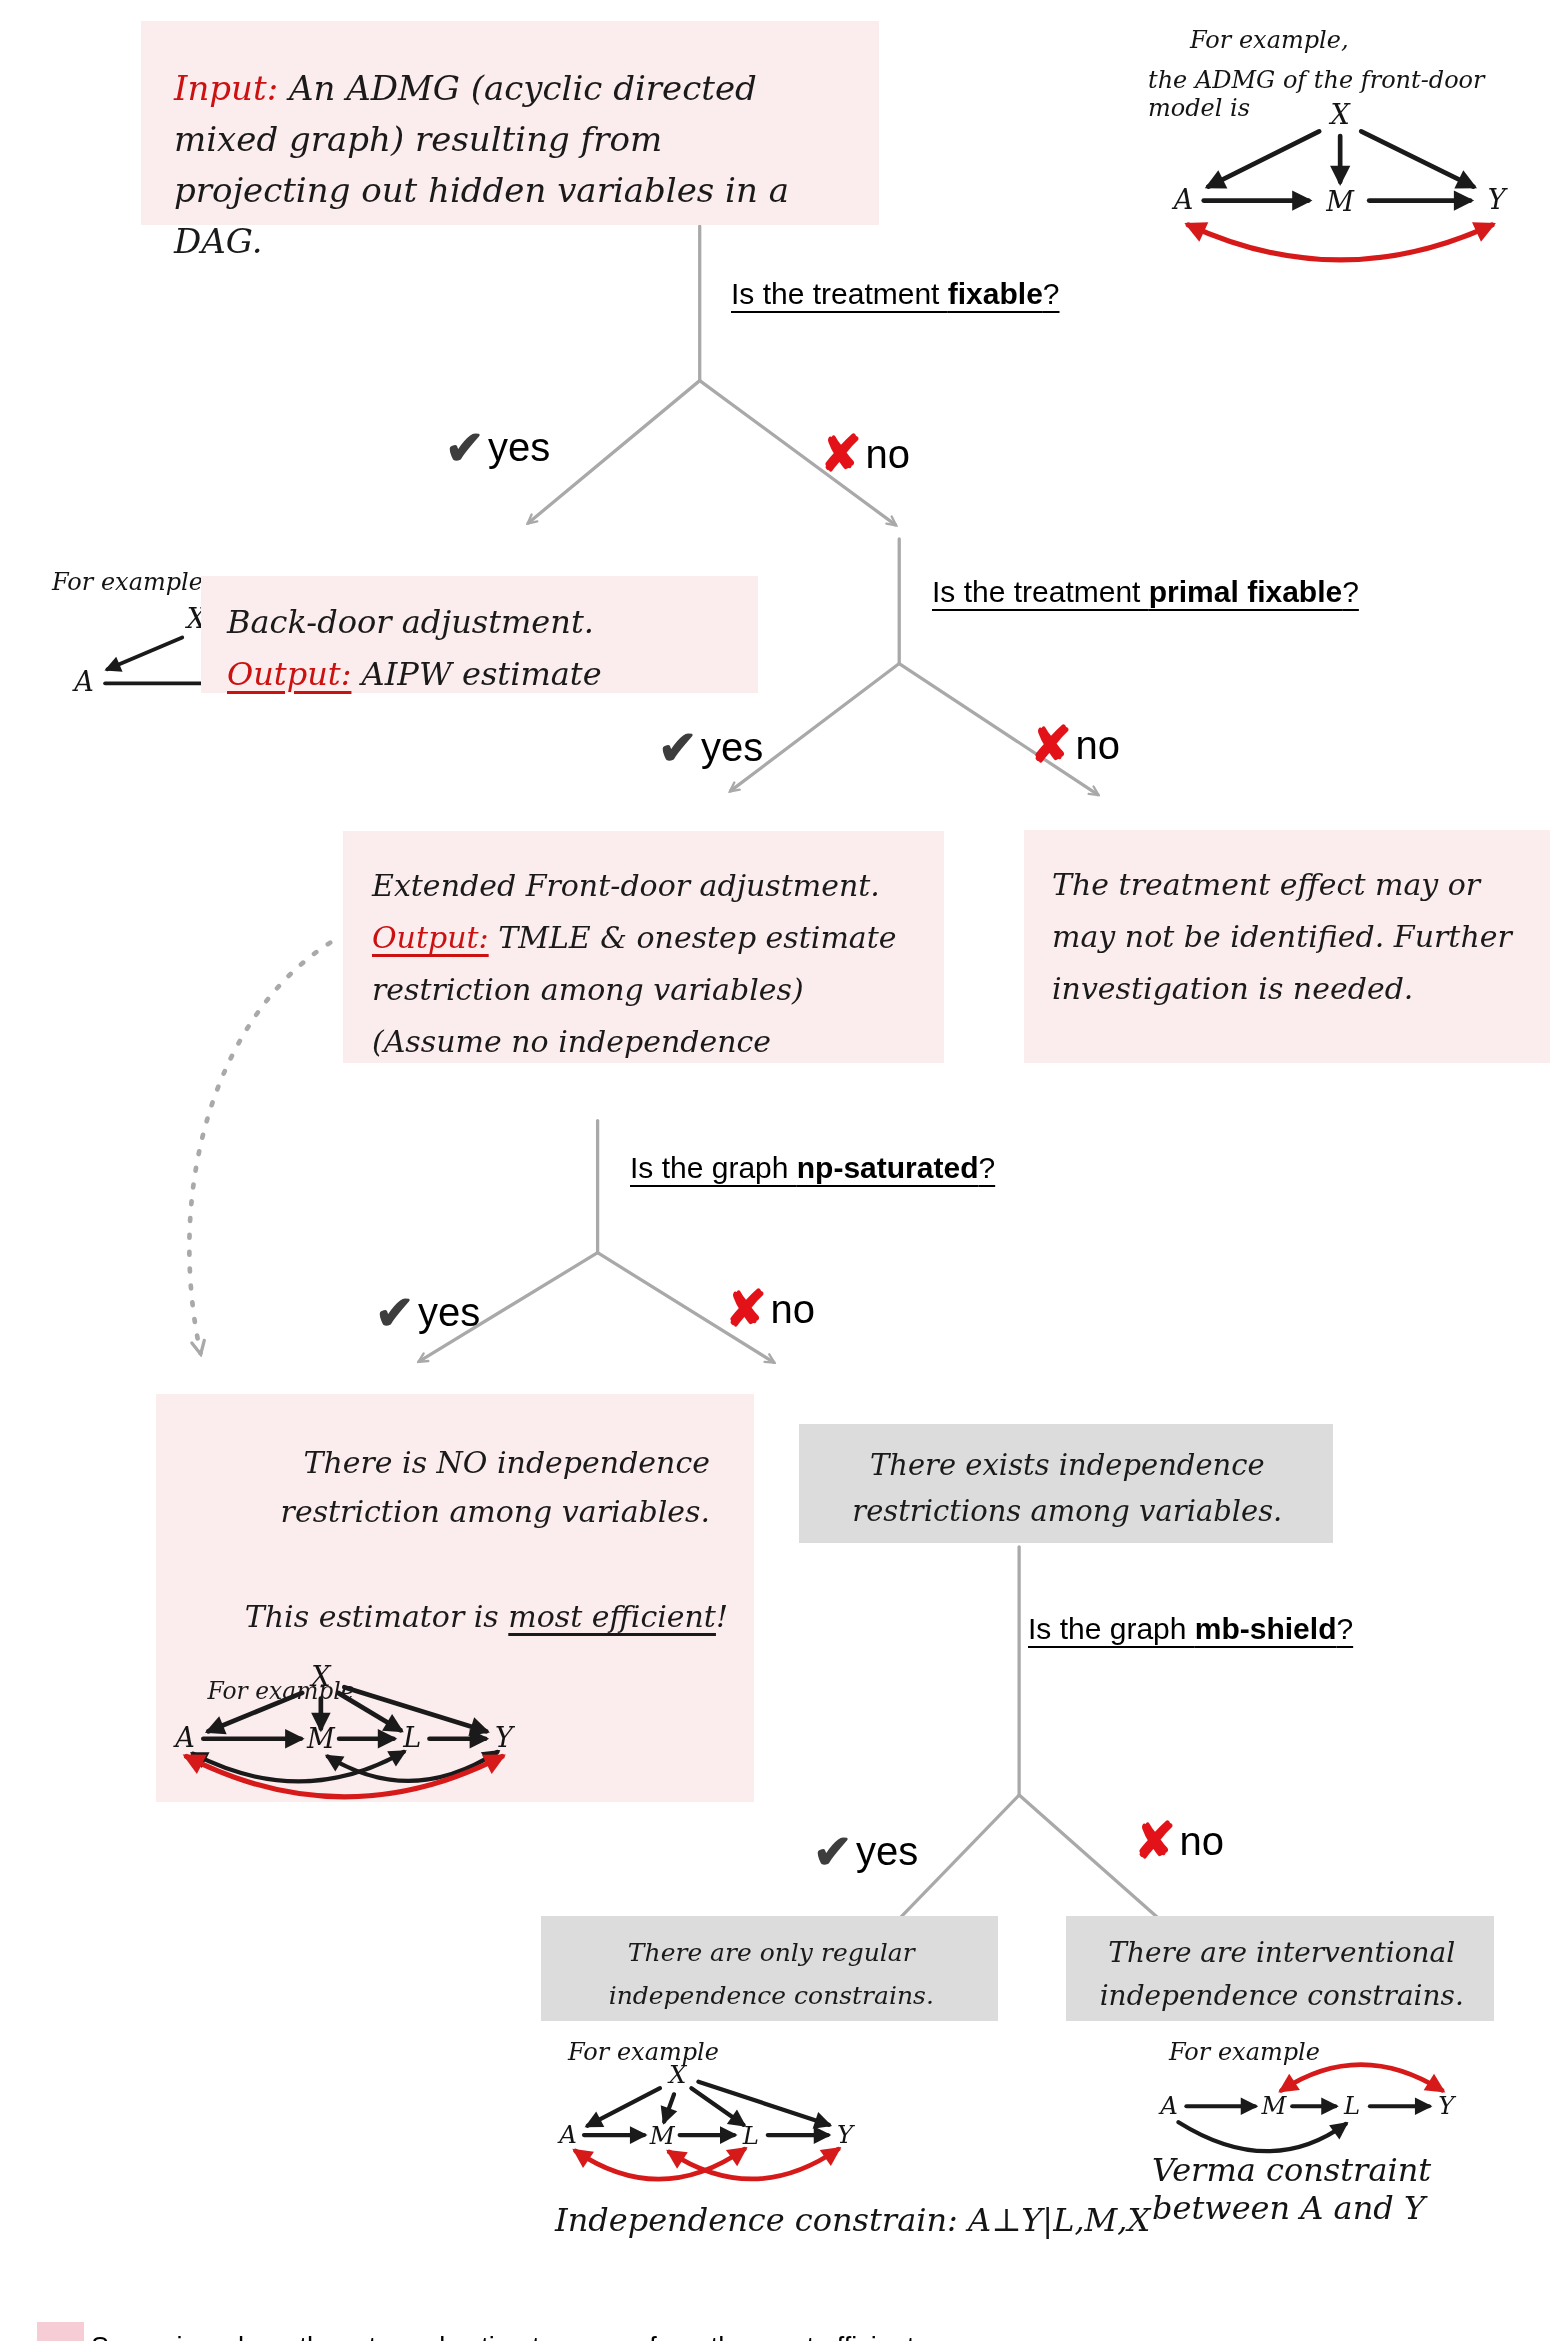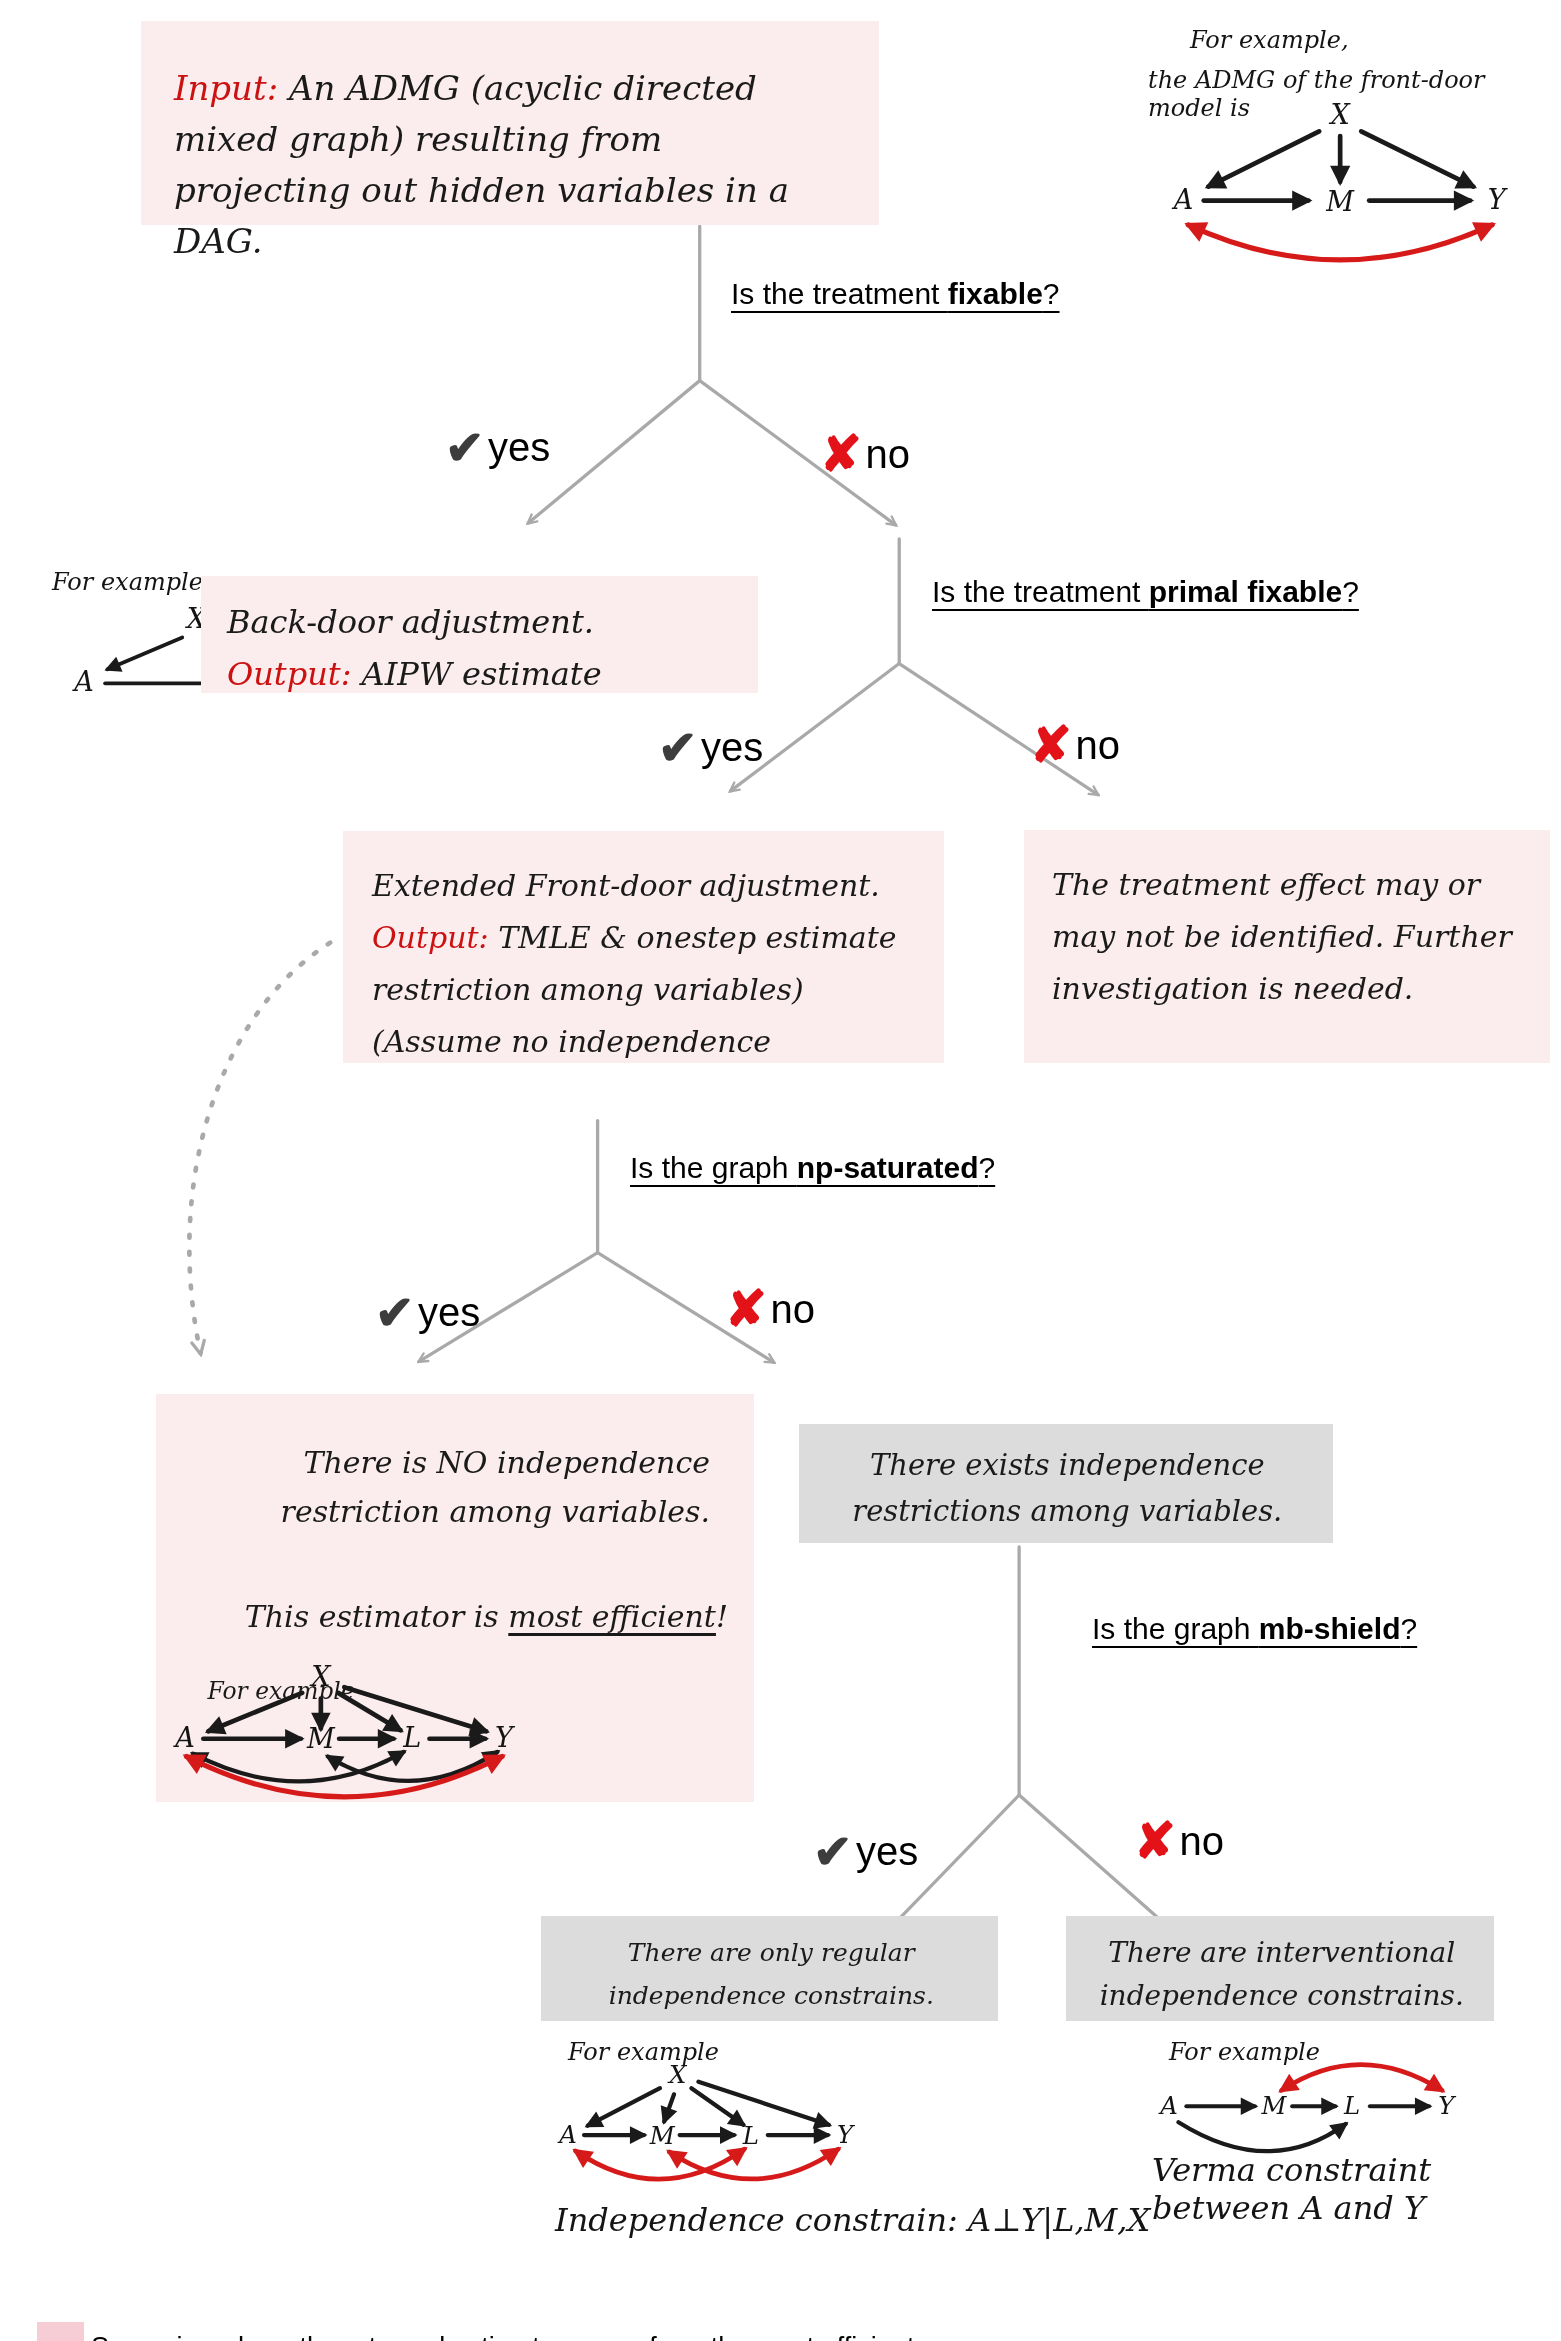--- a/index.html
+++ b/index.html
@@ -7,21 +7,21 @@
     --connector-gray:#a9a9a9; --accent-red:#cc1111; --check-gray:#3d3d3d; --cross-red:#e31219;
     --edge-black:#1a1a1a; --edge-red:#d61a1a; --ink:#111111;
   }
   html,body{margin:0;padding:0;background:#ffffff;}
   .page{position:relative;width:1561px;height:3103px;background:#ffffff;overflow:hidden;
         font-family:"Liberation Sans",sans-serif;color:var(--ink);}
   svg{position:absolute;overflow:visible;}
   
   .hand{font-family:"DejaVu Serif",serif;font-style:italic;color:#1a1a1a;}
   .red{color:var(--accent-red);}
-  .u-red{color:var(--accent-red);text-decoration-thickness:2.8px;text-underline-offset:5.6px;margin-top:20px;}
+  .u-red{color:var(--accent-red);text-decoration:underline;text-decoration-thickness:2.8px;text-underline-offset:5.6px;margin-top:20px;}
   .u-black{text-decoration:underline;text-decoration-thickness:2.8px;text-underline-offset:5.6px;}
   
   .box{position:absolute;box-sizing:border-box;}
   .pinkbox{background:var(--box-pink);}
   .graybox{background:var(--box-gray);text-align:center;}
   
   .q{position:absolute;font-size:30px;color:#000;}
   .q .qu{text-decoration:underline;text-decoration-thickness:2.3px;text-underline-offset:6.6px;}
   .q b{font-weight:bold;}
   
@@ -186,21 +186,21 @@
     <path class="be" d="M567 168 L686 168" marker-end="url(#mb3)"></path>
     <path class="be" style="stroke-width:9" d="M62 200 Q295 320 512 196" marker-start="url(#mb3)" marker-end="url(#mb3)"></path>
     <path class="be" style="stroke-width:9" d="M350 206 Q528 315 712 196" marker-start="url(#mb3)" marker-end="url(#mb3)"></path>
     <path class="re" d="M48 206 Q385 378 722 206" marker-start="url(#mr3)" marker-end="url(#mr3)"></path>
   </svg>
 
   <div class="box graybox" style="left:799px;top:1424px;width:534px;height:119px;padding:18px 23.4px 0 26px;font-size:29px;line-height:46px;">
     <span class="hand">There exists independence restrictions among variables.</span>
   </div>
 
-  <div class="q" style="left:1092px;top:1612px;text-align:right;">
+  <div class="q" style="left:1028px;top:1612px;text-align:right;">
     <span class="qu"><span>Is the graph </span><b>mb-shield</b><span>?</span></span>
   </div>
   <div class="yn" style="left:813px;top:1828px;">
     <span class="check">✔</span>
       <span>yes</span>
   </div>
   <div class="yn" style="left:1134px;top:1816px;">
     <span class="cross">✘</span>
       <span>no</span>
   </div>

